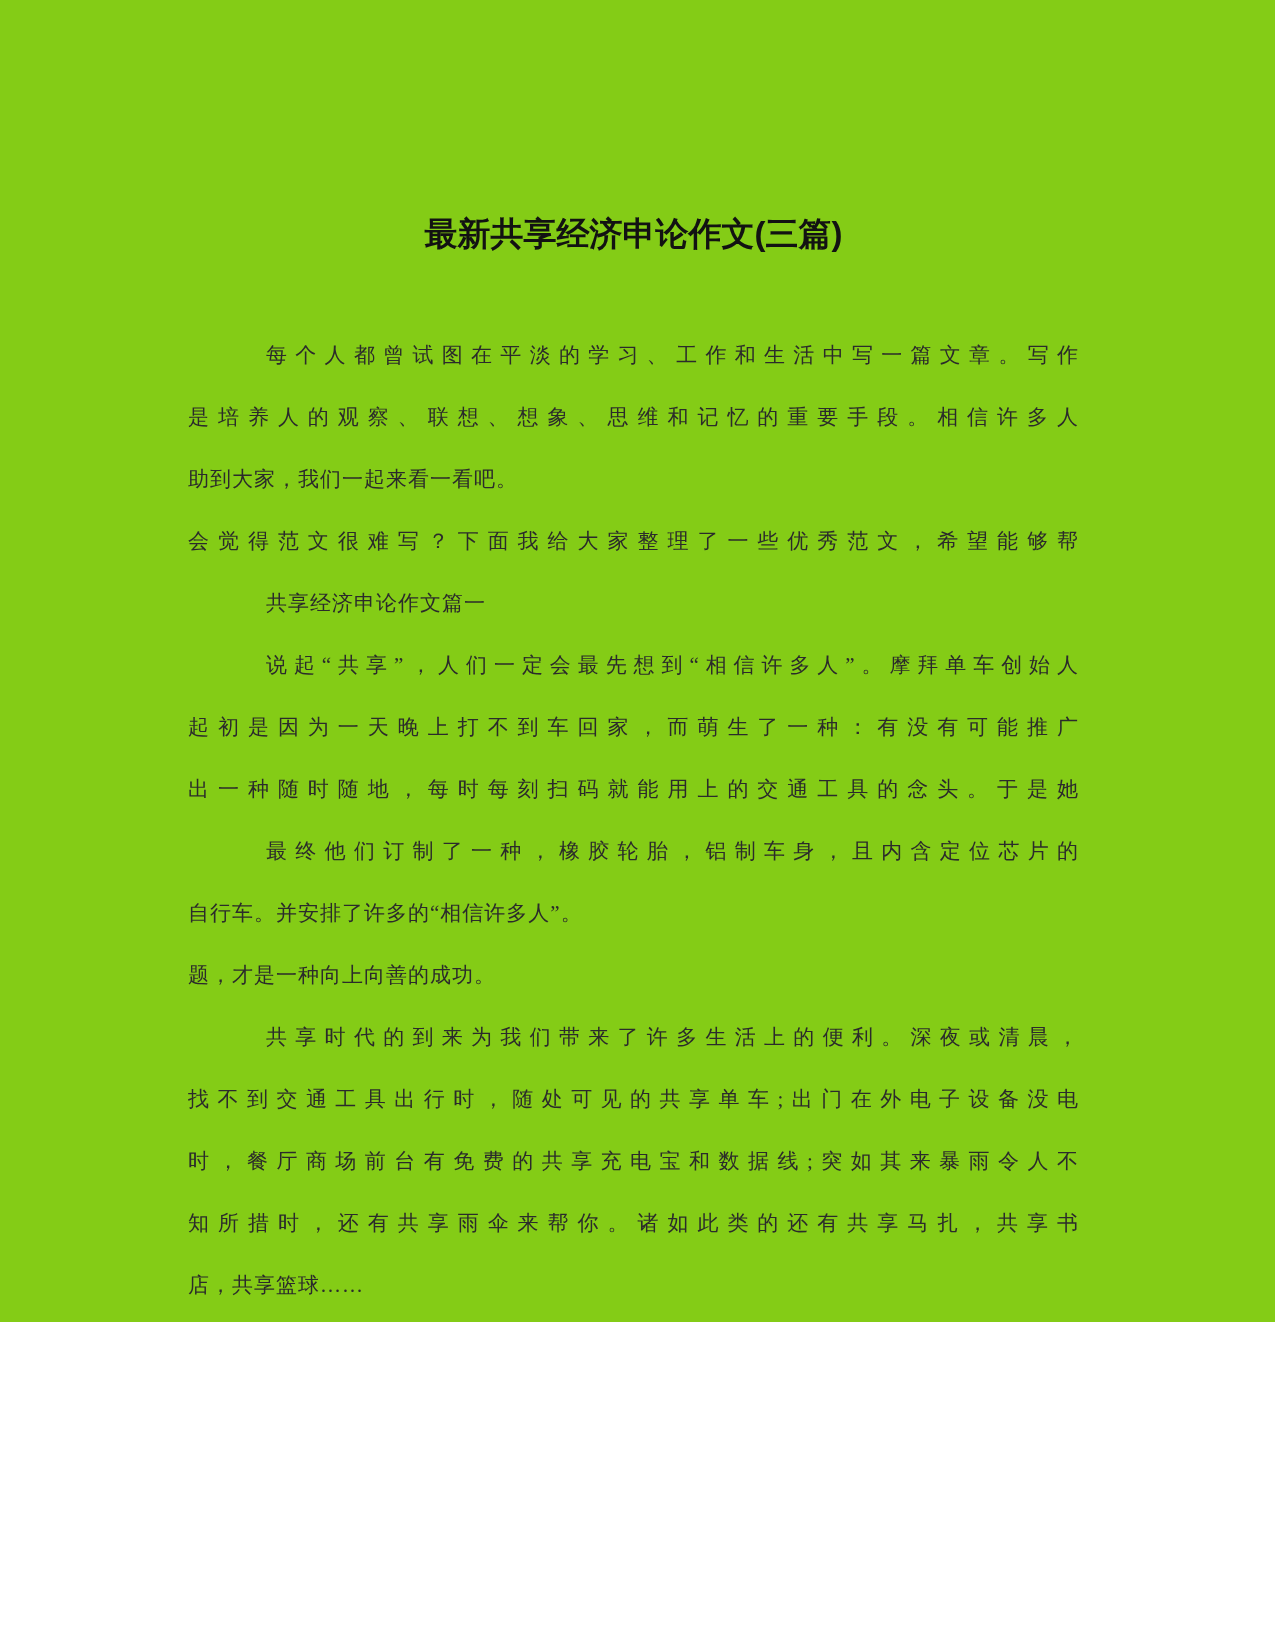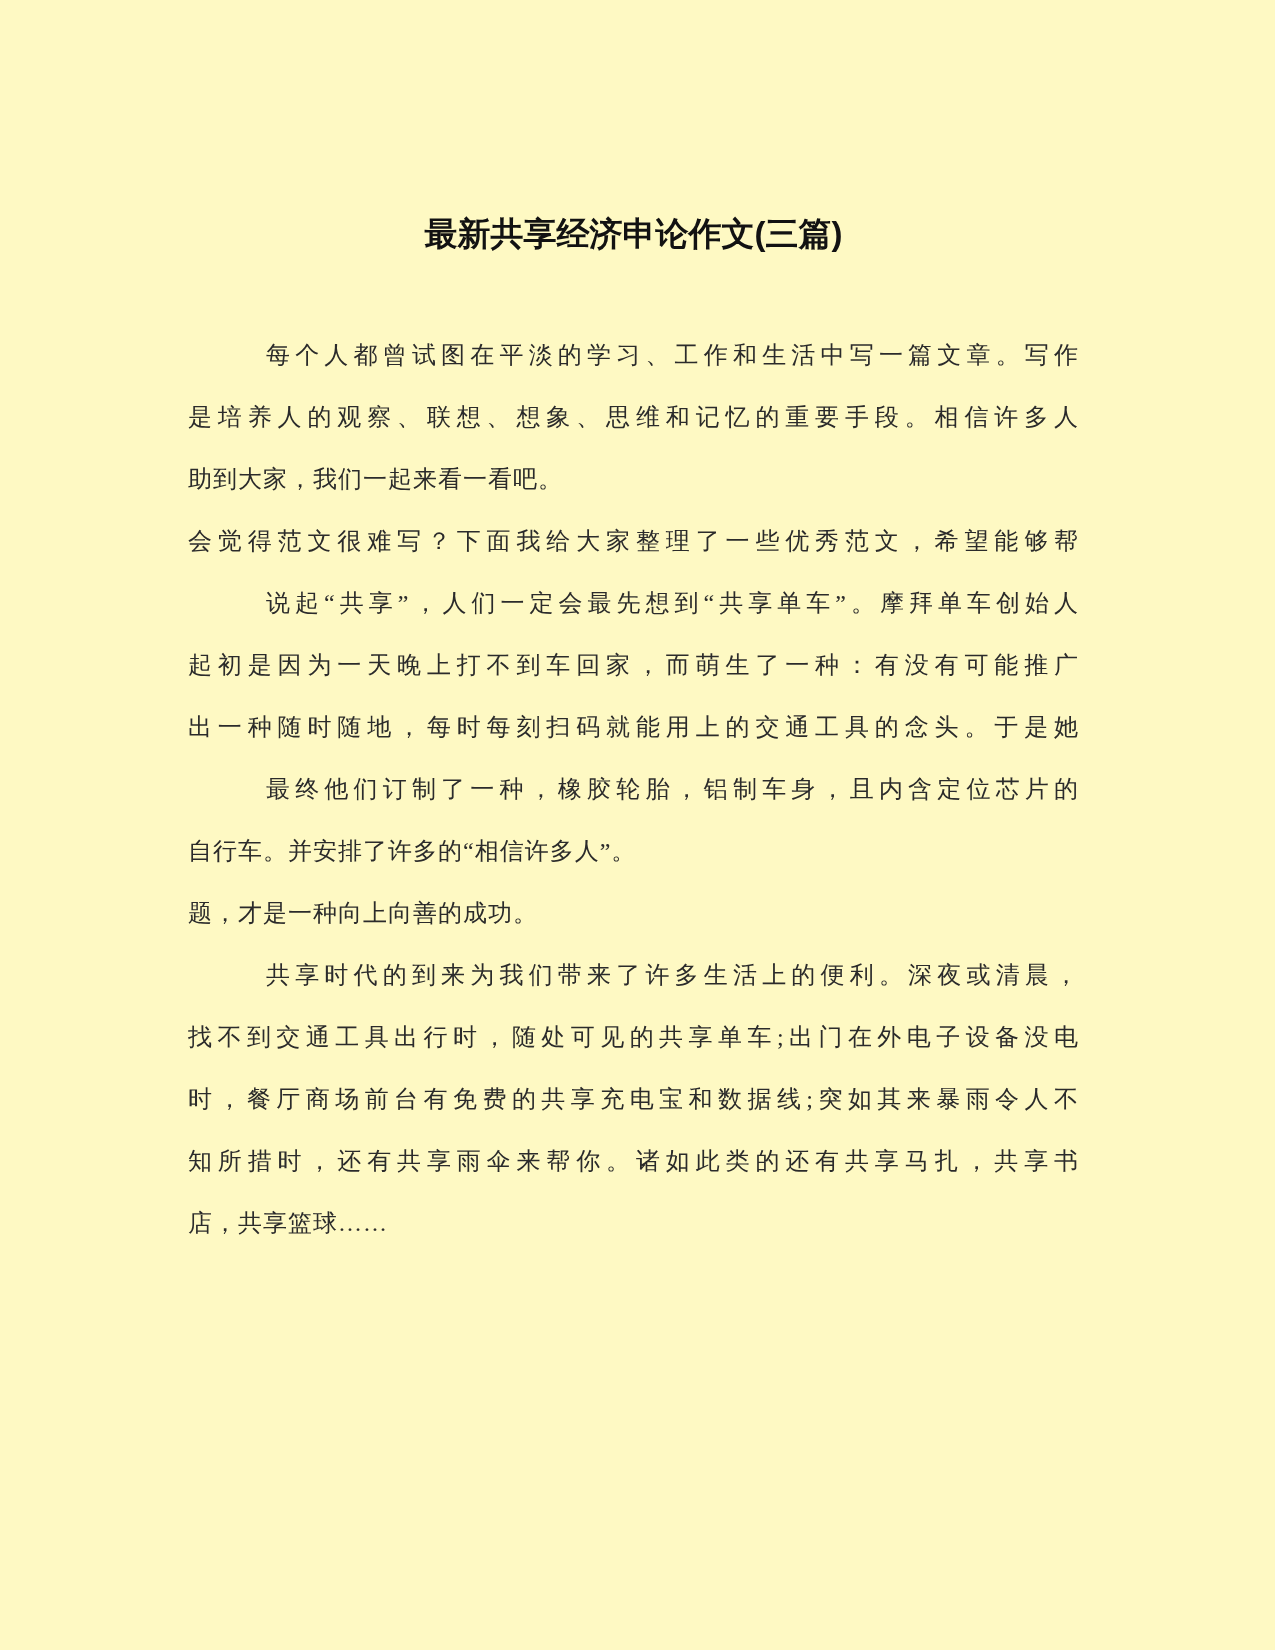--- a/index.html
+++ b/index.html
@@ -3,22 +3,22 @@
 <meta charset="utf-8">
 <style>
   html, body {
     margin: 0;
     padding: 0;
     background: #ffffff;
   }
   .page {
     position: relative;
     width: 1275px;
-    height: 1650px;
-    background: #fef9c3;
+    height: 1322px;
+    background: #84cc16;
     overflow: hidden;
     font-family: "Liberation Serif", "DejaVu Serif", serif;
   }
   .doc-title {
     position: absolute;
     top: 206px;
     left: 188px;
     width: 891px;
     text-align: center;
     font-family: "Liberation Sans", "DejaVu Sans", sans-serif;
@@ -26,21 +26,21 @@
     font-size: 33px;
     line-height: 56px;
     color: #121212;
     white-space: nowrap;
   }
   .doc-body {
     position: absolute;
     top: 324px;
     left: 188px;
     width: 891px;
-    font-size: 24px;
+    font-size: 21px;
     letter-spacing: 1px;
     color: #2b2b2b;
   }
   .line {
     height: 62px;
     line-height: 62px;
   }
   .line.indent {
     text-indent: 78px;
   }
@@ -53,21 +53,22 @@
 </head>
 <body>
 
 <div class="page">
   <div class="doc-title">最新共享经济申论作文(三篇)</div>
   <div class="doc-body">
       <div class="line indent fill">每个人都曾试图在平淡的学习、工作和生活中写一篇文章。写作</div>
       <div class="line fill">是培养人的观察、联想、想象、思维和记忆的重要手段。相信许多人</div>
       <div class="line">助到大家，我们一起来看一看吧。</div>
       <div class="line fill">会觉得范文很难写？下面我给大家整理了一些优秀范文，希望能够帮</div>
-      <div class="line indent fill">说起“共享”，人们一定会最先想到“共享单车”。摩拜单车创始人</div>
+      <div class="line indent">共享经济申论作文篇一</div>
+      <div class="line indent fill">说起“共享”，人们一定会最先想到“相信许多人”。摩拜单车创始人</div>
       <div class="line fill">起初是因为一天晚上打不到车回家，而萌生了一种：有没有可能推广</div>
       <div class="line fill">出一种随时随地，每时每刻扫码就能用上的交通工具的念头。于是她</div>
       <div class="line indent fill">最终他们订制了一种，橡胶轮胎，铝制车身，且内含定位芯片的</div>
       <div class="line">自行车。并安排了许多的“相信许多人”。</div>
       <div class="line">题，才是一种向上向善的成功。</div>
       <div class="line indent fill">共享时代的到来为我们带来了许多生活上的便利。深夜或清晨，</div>
       <div class="line fill">找不到交通工具出行时，随处可见的共享单车;出门在外电子设备没电</div>
       <div class="line fill">时，餐厅商场前台有免费的共享充电宝和数据线;突如其来暴雨令人不</div>
       <div class="line fill">知所措时，还有共享雨伞来帮你。诸如此类的还有共享马扎，共享书</div>
       <div class="line">店，共享篮球……</div>

